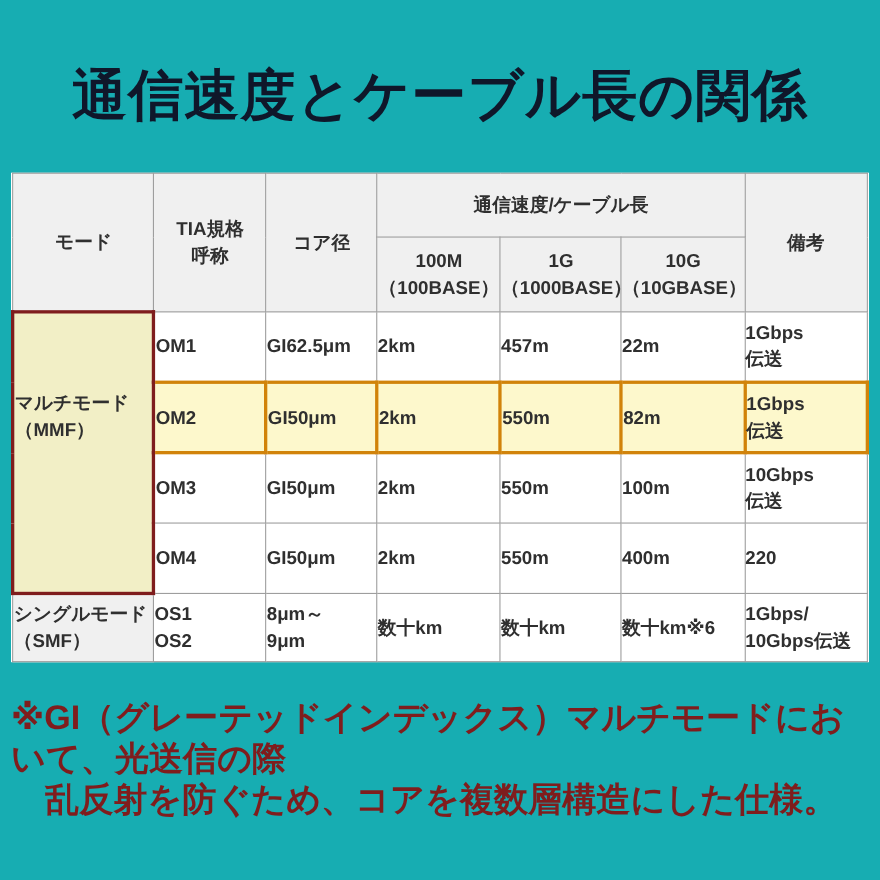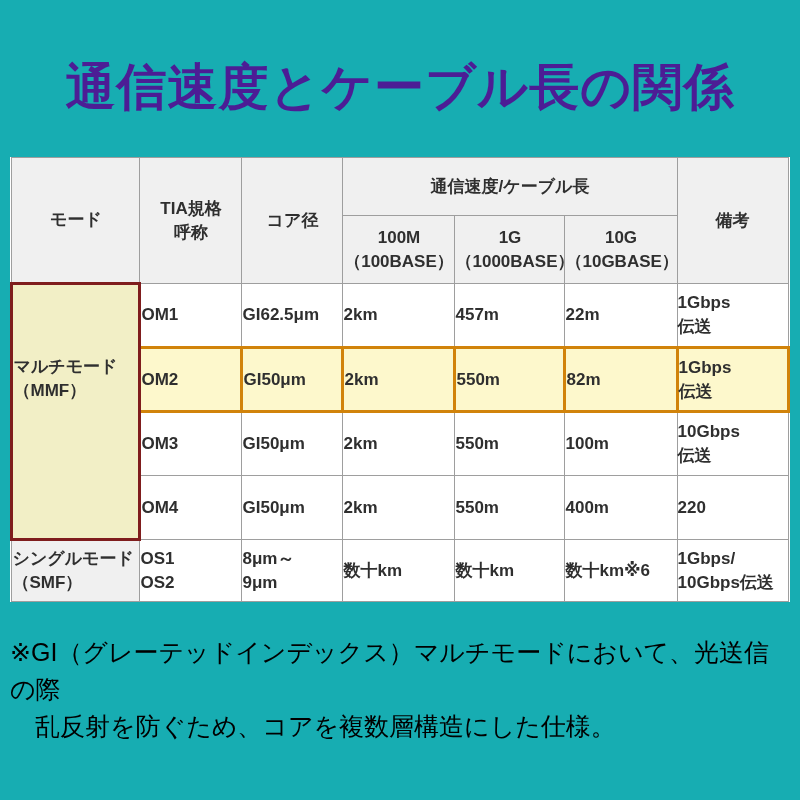--- a/index.html
+++ b/index.html
@@ -13,21 +13,21 @@
     font-family: "Liberation Sans", "DejaVu Sans", sans-serif;
     overflow: hidden;
   }
   .title {
     margin: 0;
     padding: 62px 0 0 0;
     line-height: 1;
     text-align: center;
     font-size: 50px;
     font-weight: bold;
-    color: #4c1d95;
+    color: #0f172a;
     letter-spacing: 1px;
   }
   table.spec-table {
     border-collapse: collapse;
     table-layout: fixed;
     width: 776px;
     margin: 45px auto 0 auto;
     background: #ffffff;
   }
   .spec-table th,
@@ -55,23 +55,23 @@
   }
   tr.highlight td {
     background: #fdf8cc;
     border: 3px solid #d1830a;
   }
   td.smf-cell {
     background: #f0f0f0;
     margin-left: 44px;
   }
   .footnotes {
-    color: #000000;
-    font-weight: normal;
-    font-size: 25px;
+    color: #7f1d1d;
+    font-weight: bold;
+    font-size: 31px;
     line-height: 37px;
     padding: 32px 6px 0 10px;
   }
   .footnotes p {
     margin: 0;
     white-space: pre-line;
   }
 </style>
 </head>
 <body>

